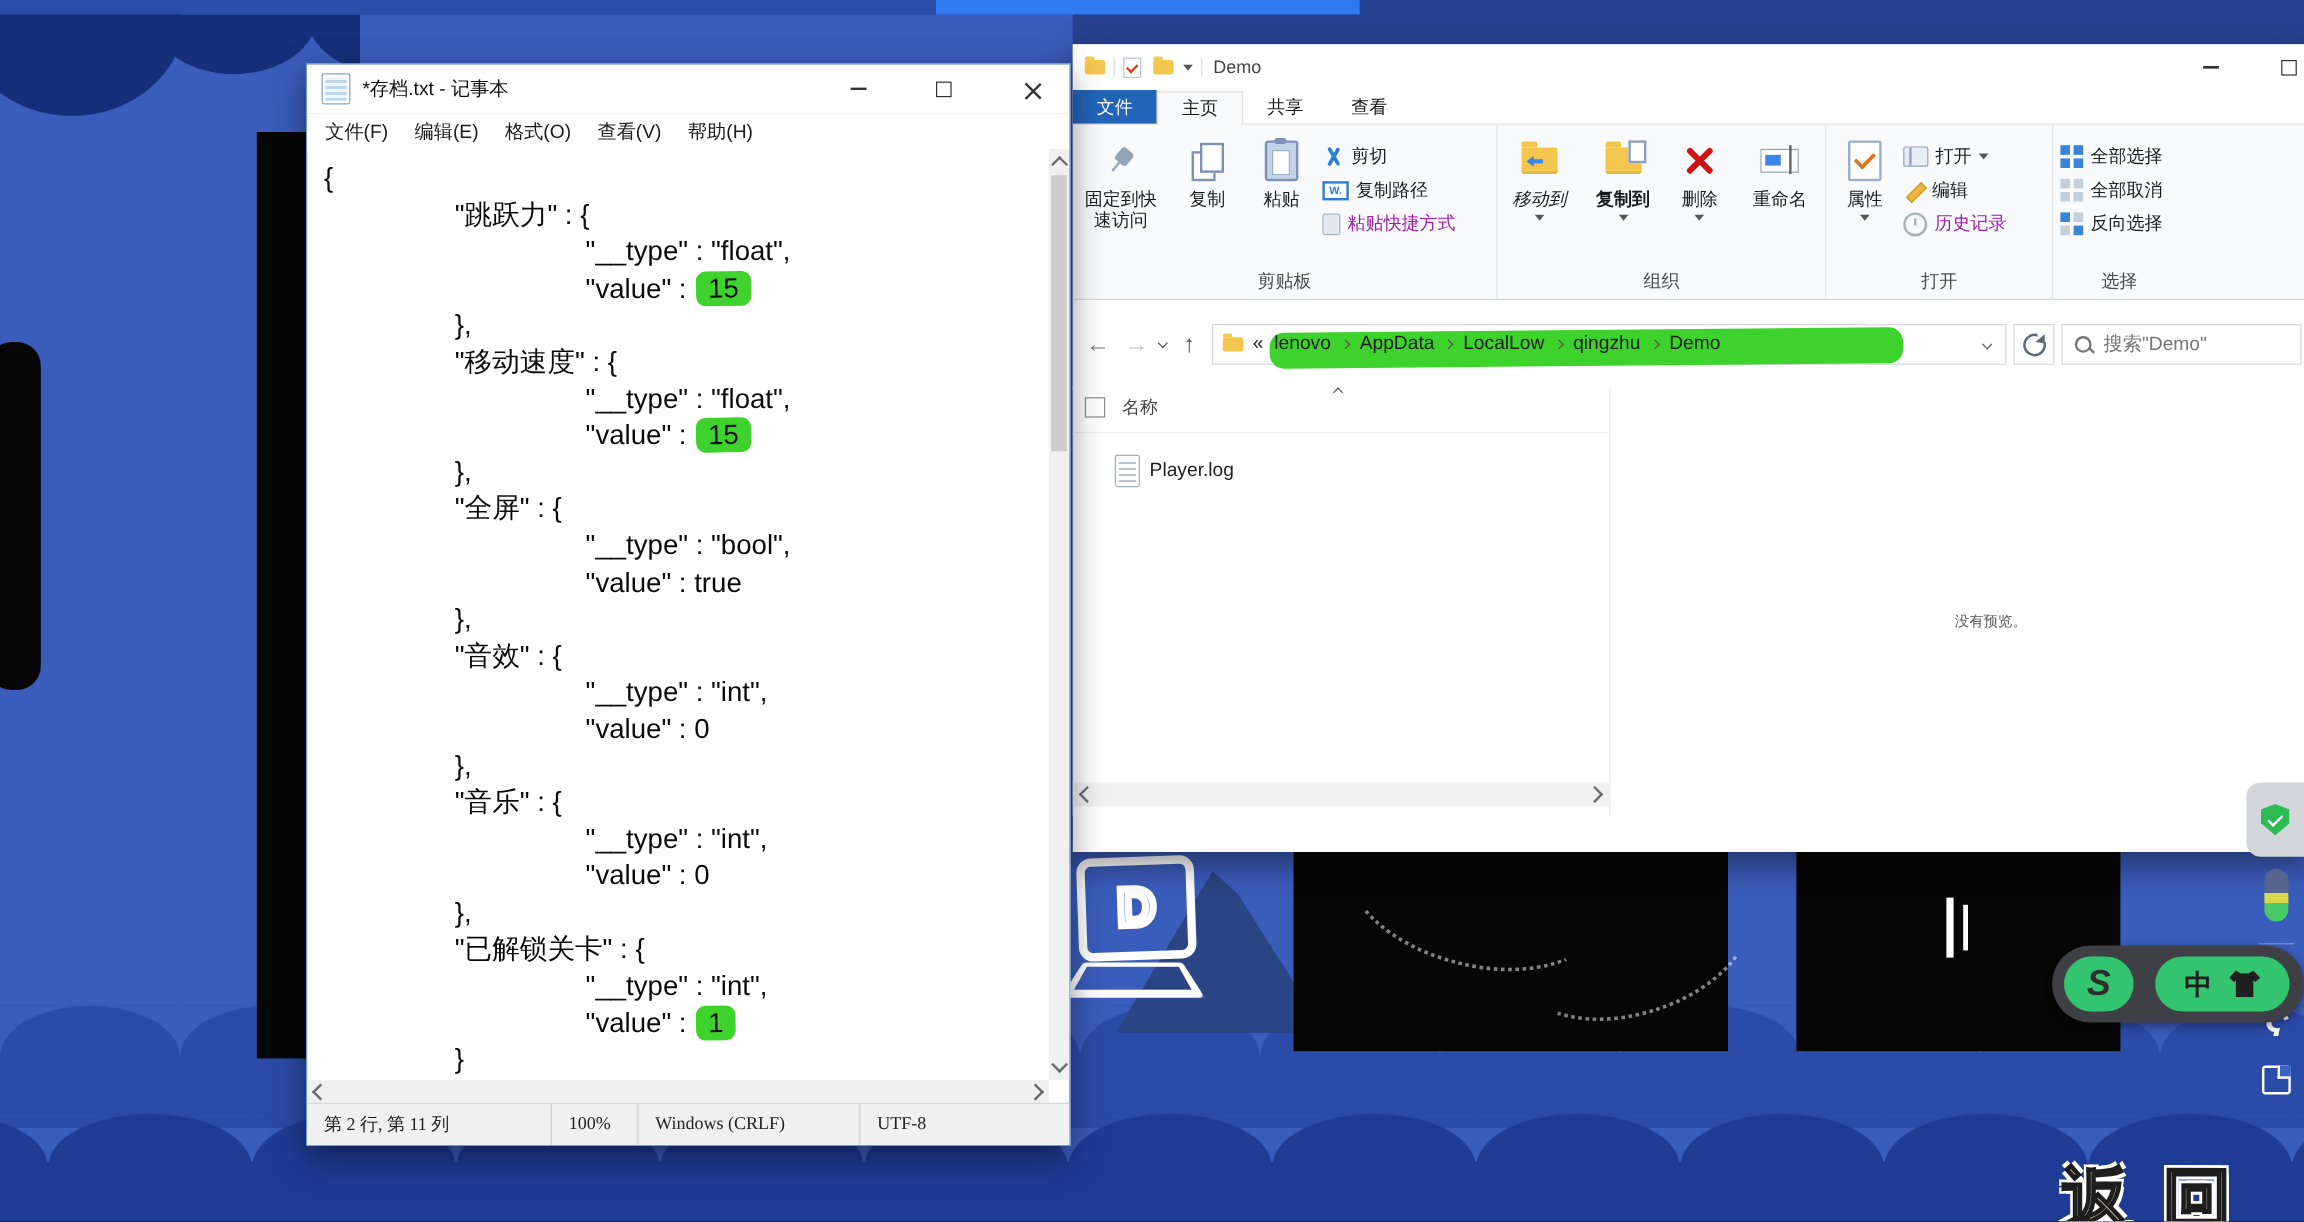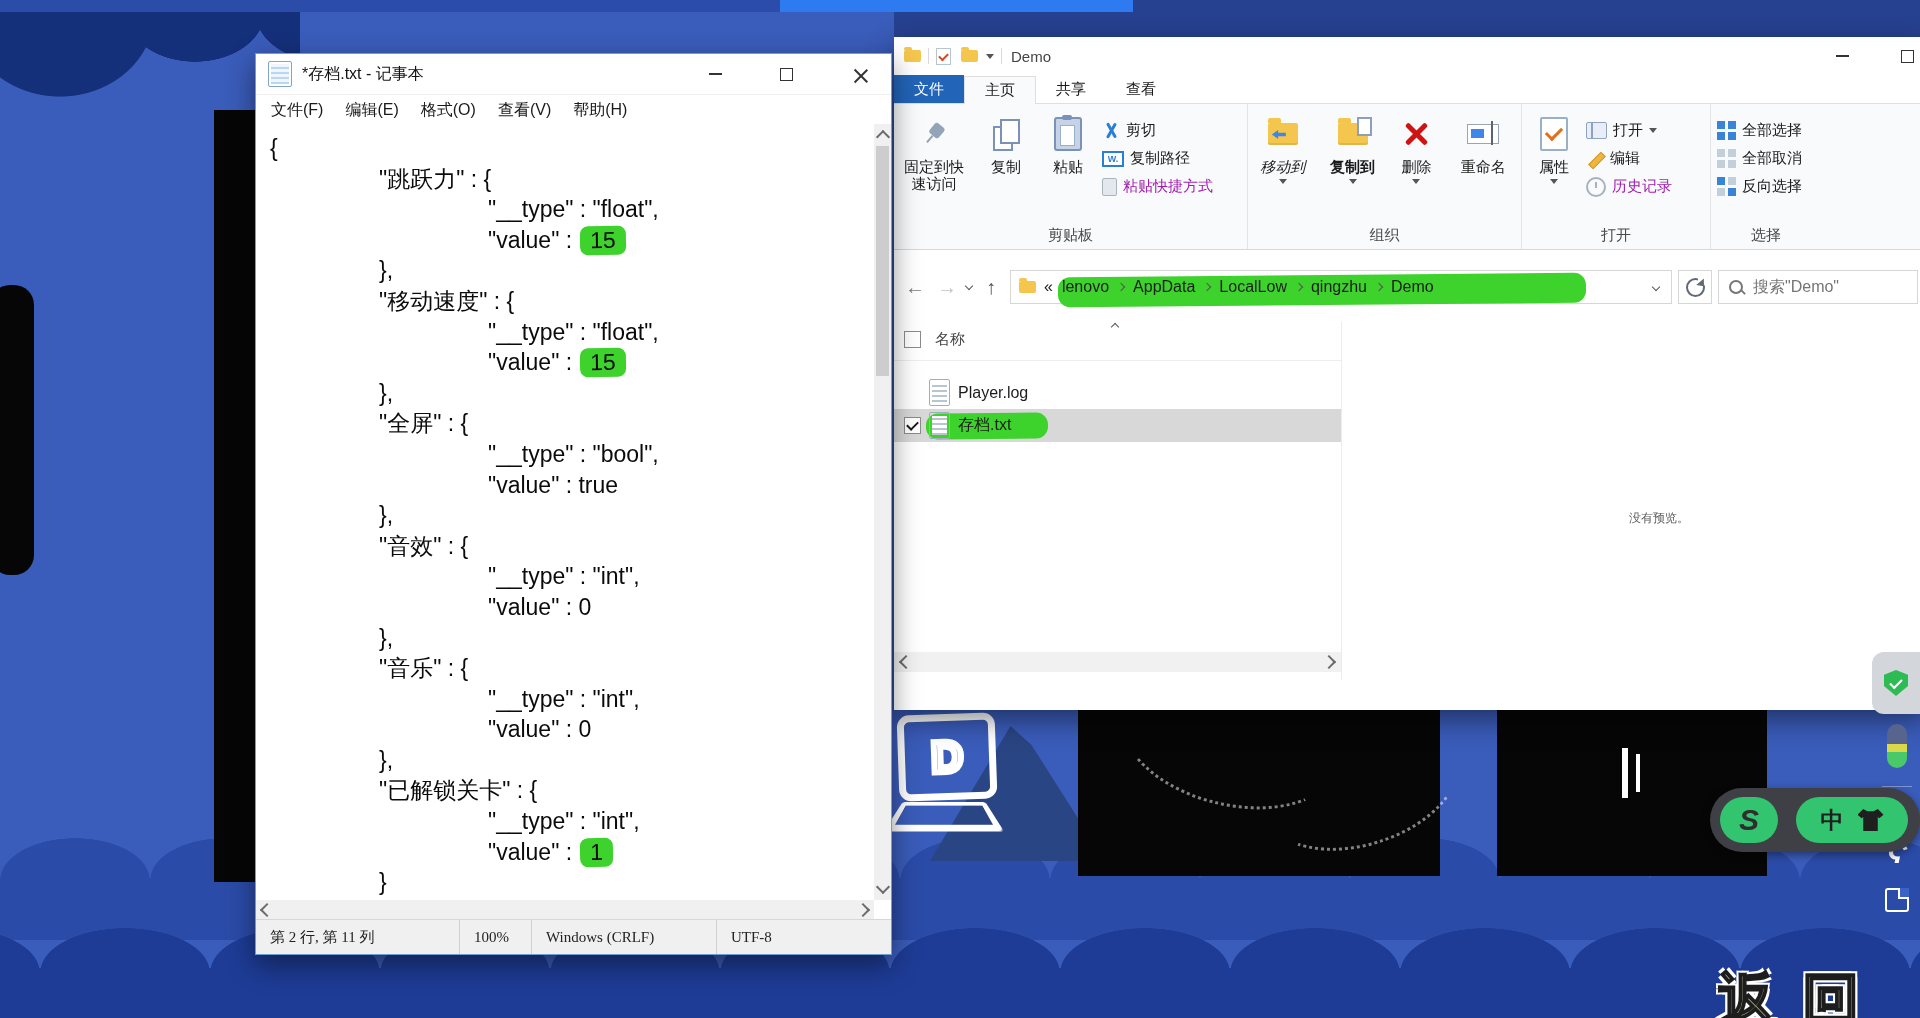--- a/index.html
+++ b/index.html
@@ -419,26 +419,20 @@
       <div class="hdr">
         <span class="cb"></span>
         <span>名称</span>
       </div>
       <div class="abs" style="left:0;top:38px;width:447px;height:1px;background:#ededed;"></div>
       <div class="frow" style="top:54px;">
         <span style="width:17px;"></span>
         <span class="i-doc"></span>
         <span>Player.log</span>
       </div>
-      <div class="frow sel" style="top:87px;">
-        <span class="cb on"></span>
-        <div class="greenblob" style="left:32px;top:4px;width:122px;height:26px;"></div>
-        <span class="i-doc" style="position:relative;"></span>
-        <span style="position:relative;">存档.txt</span>
-      </div>
       <div class="noprev" style="left:735px;top:188px;">没有预览。</div>
       <div class="ex-scroll">
         <span class="chv left"></span>
         <span class="chv right"></span>
       </div>
     </div>
   </div>
 
   <div class="abs win" style="left:255px;top:53px;width:637px;height:902px;border:1px solid #6d9ed0;box-sizing:border-box;">
     <div class="np-title">

